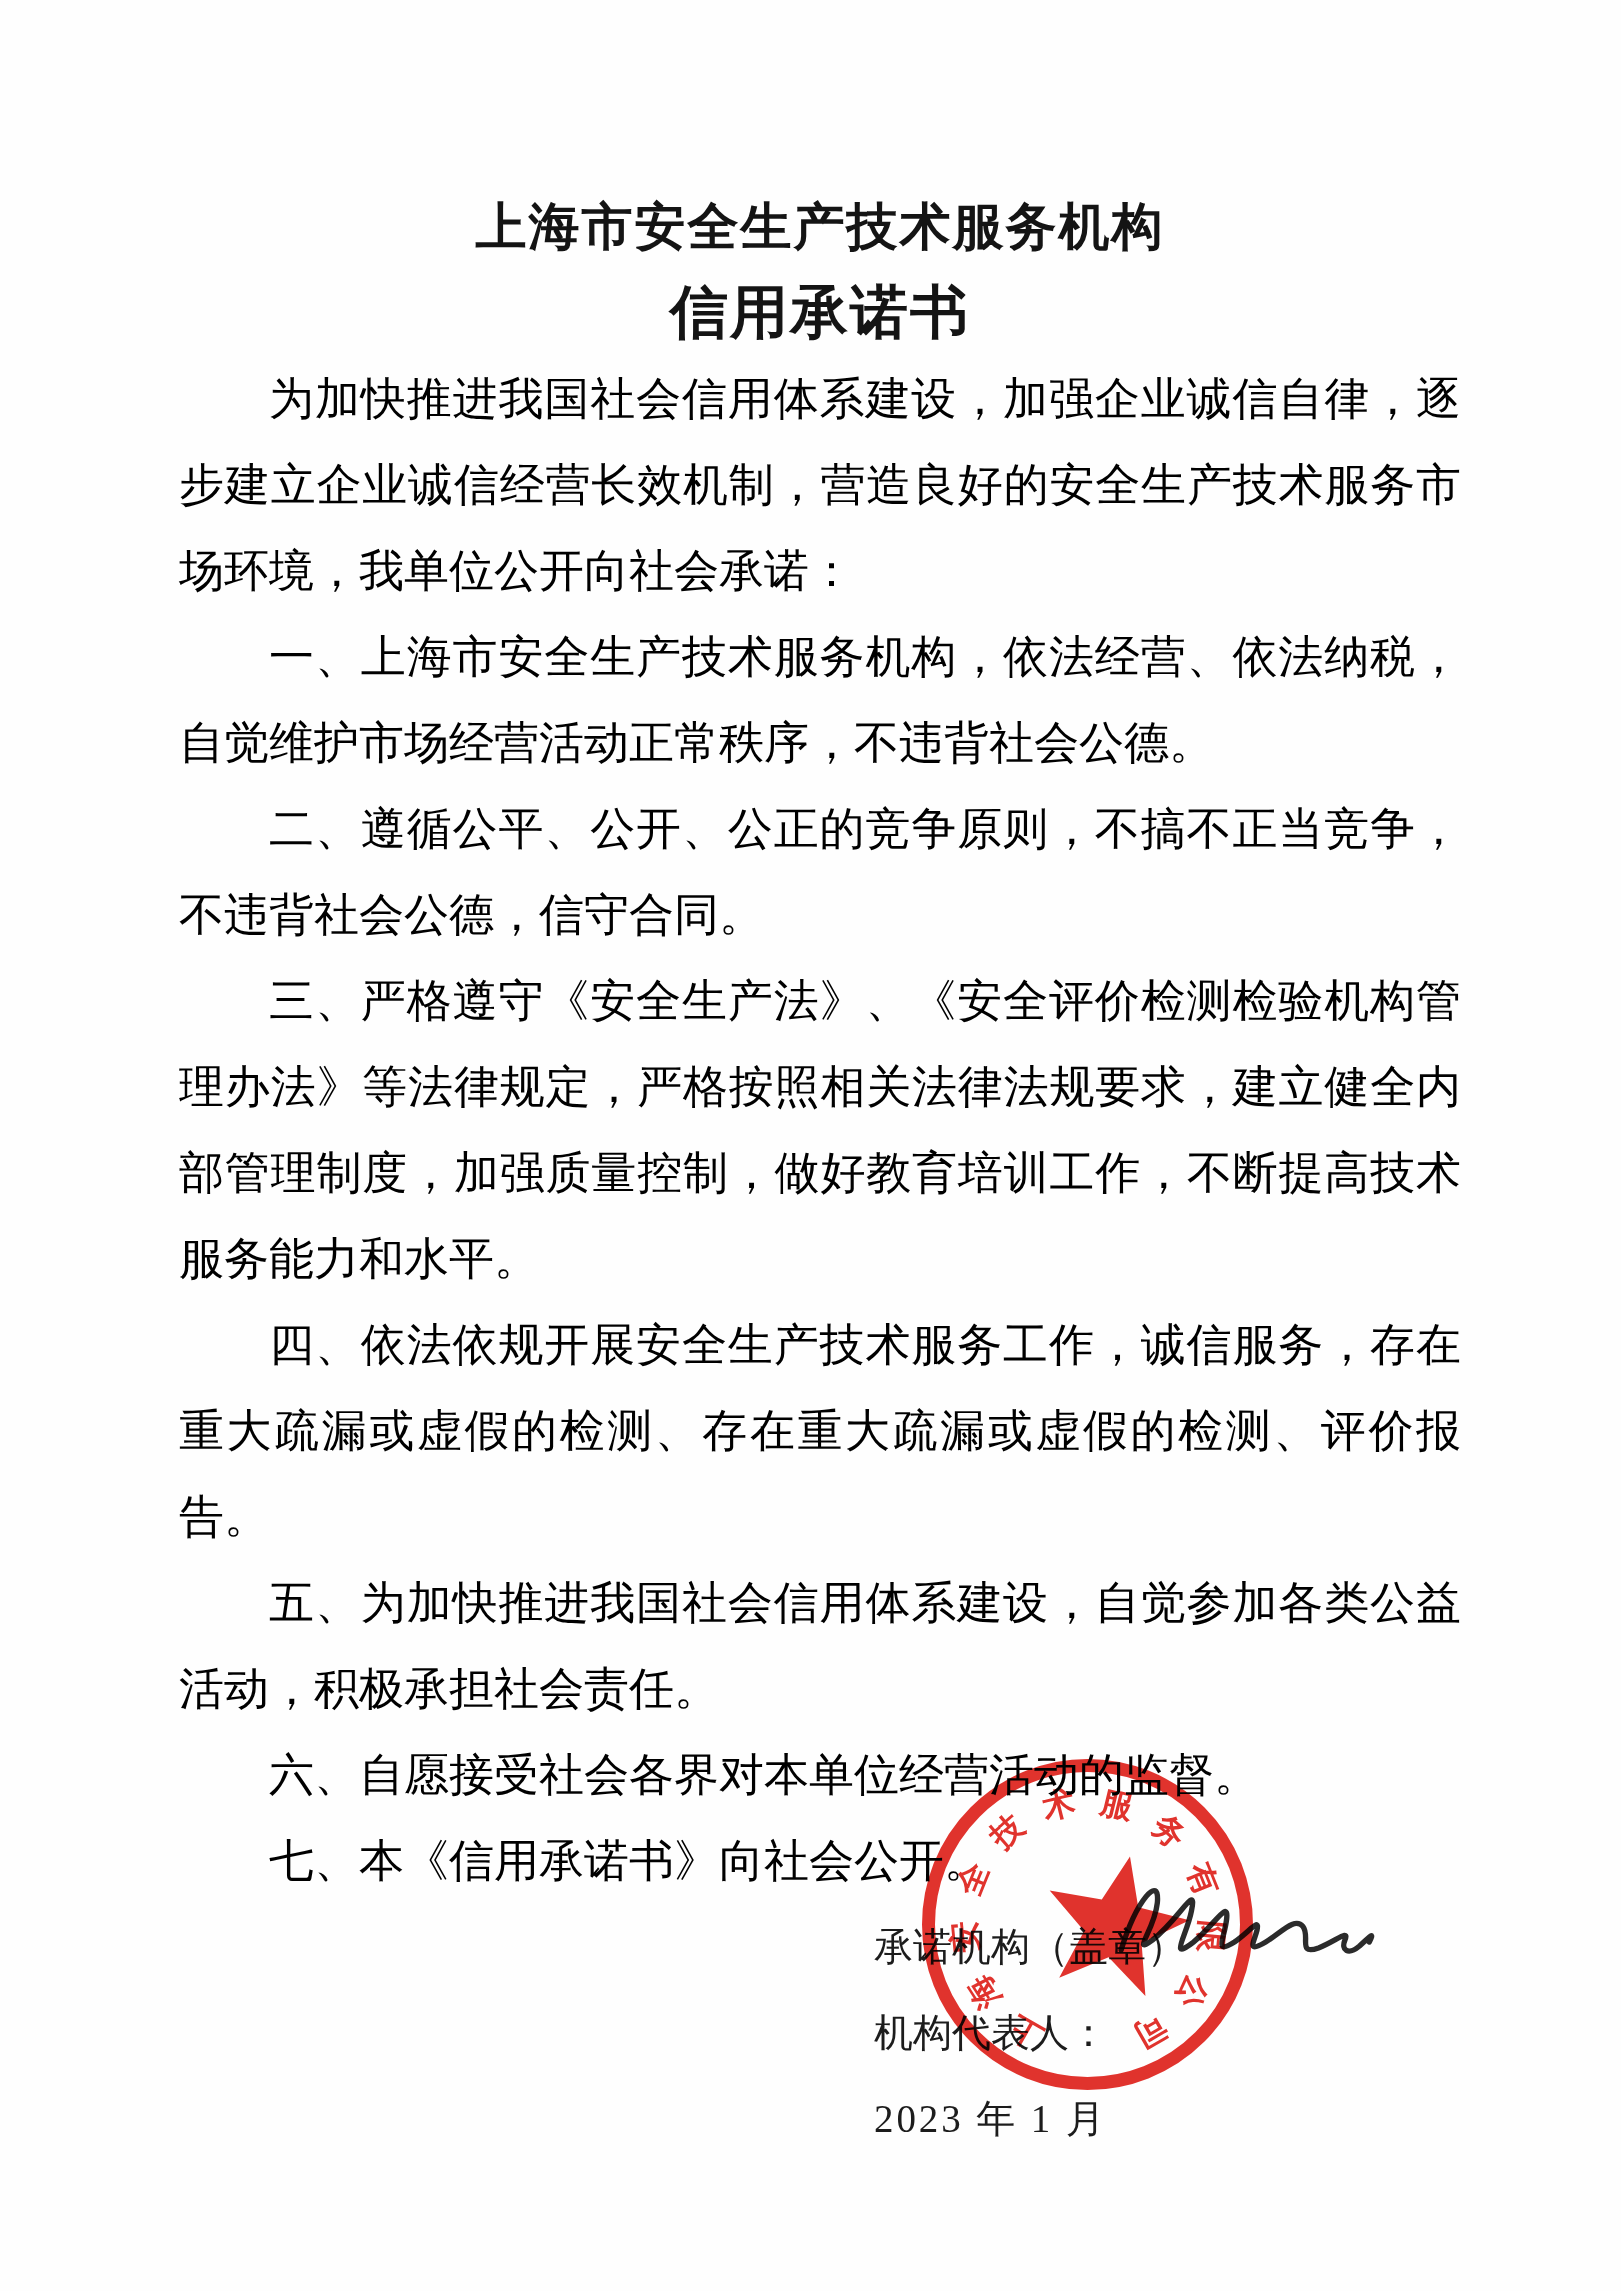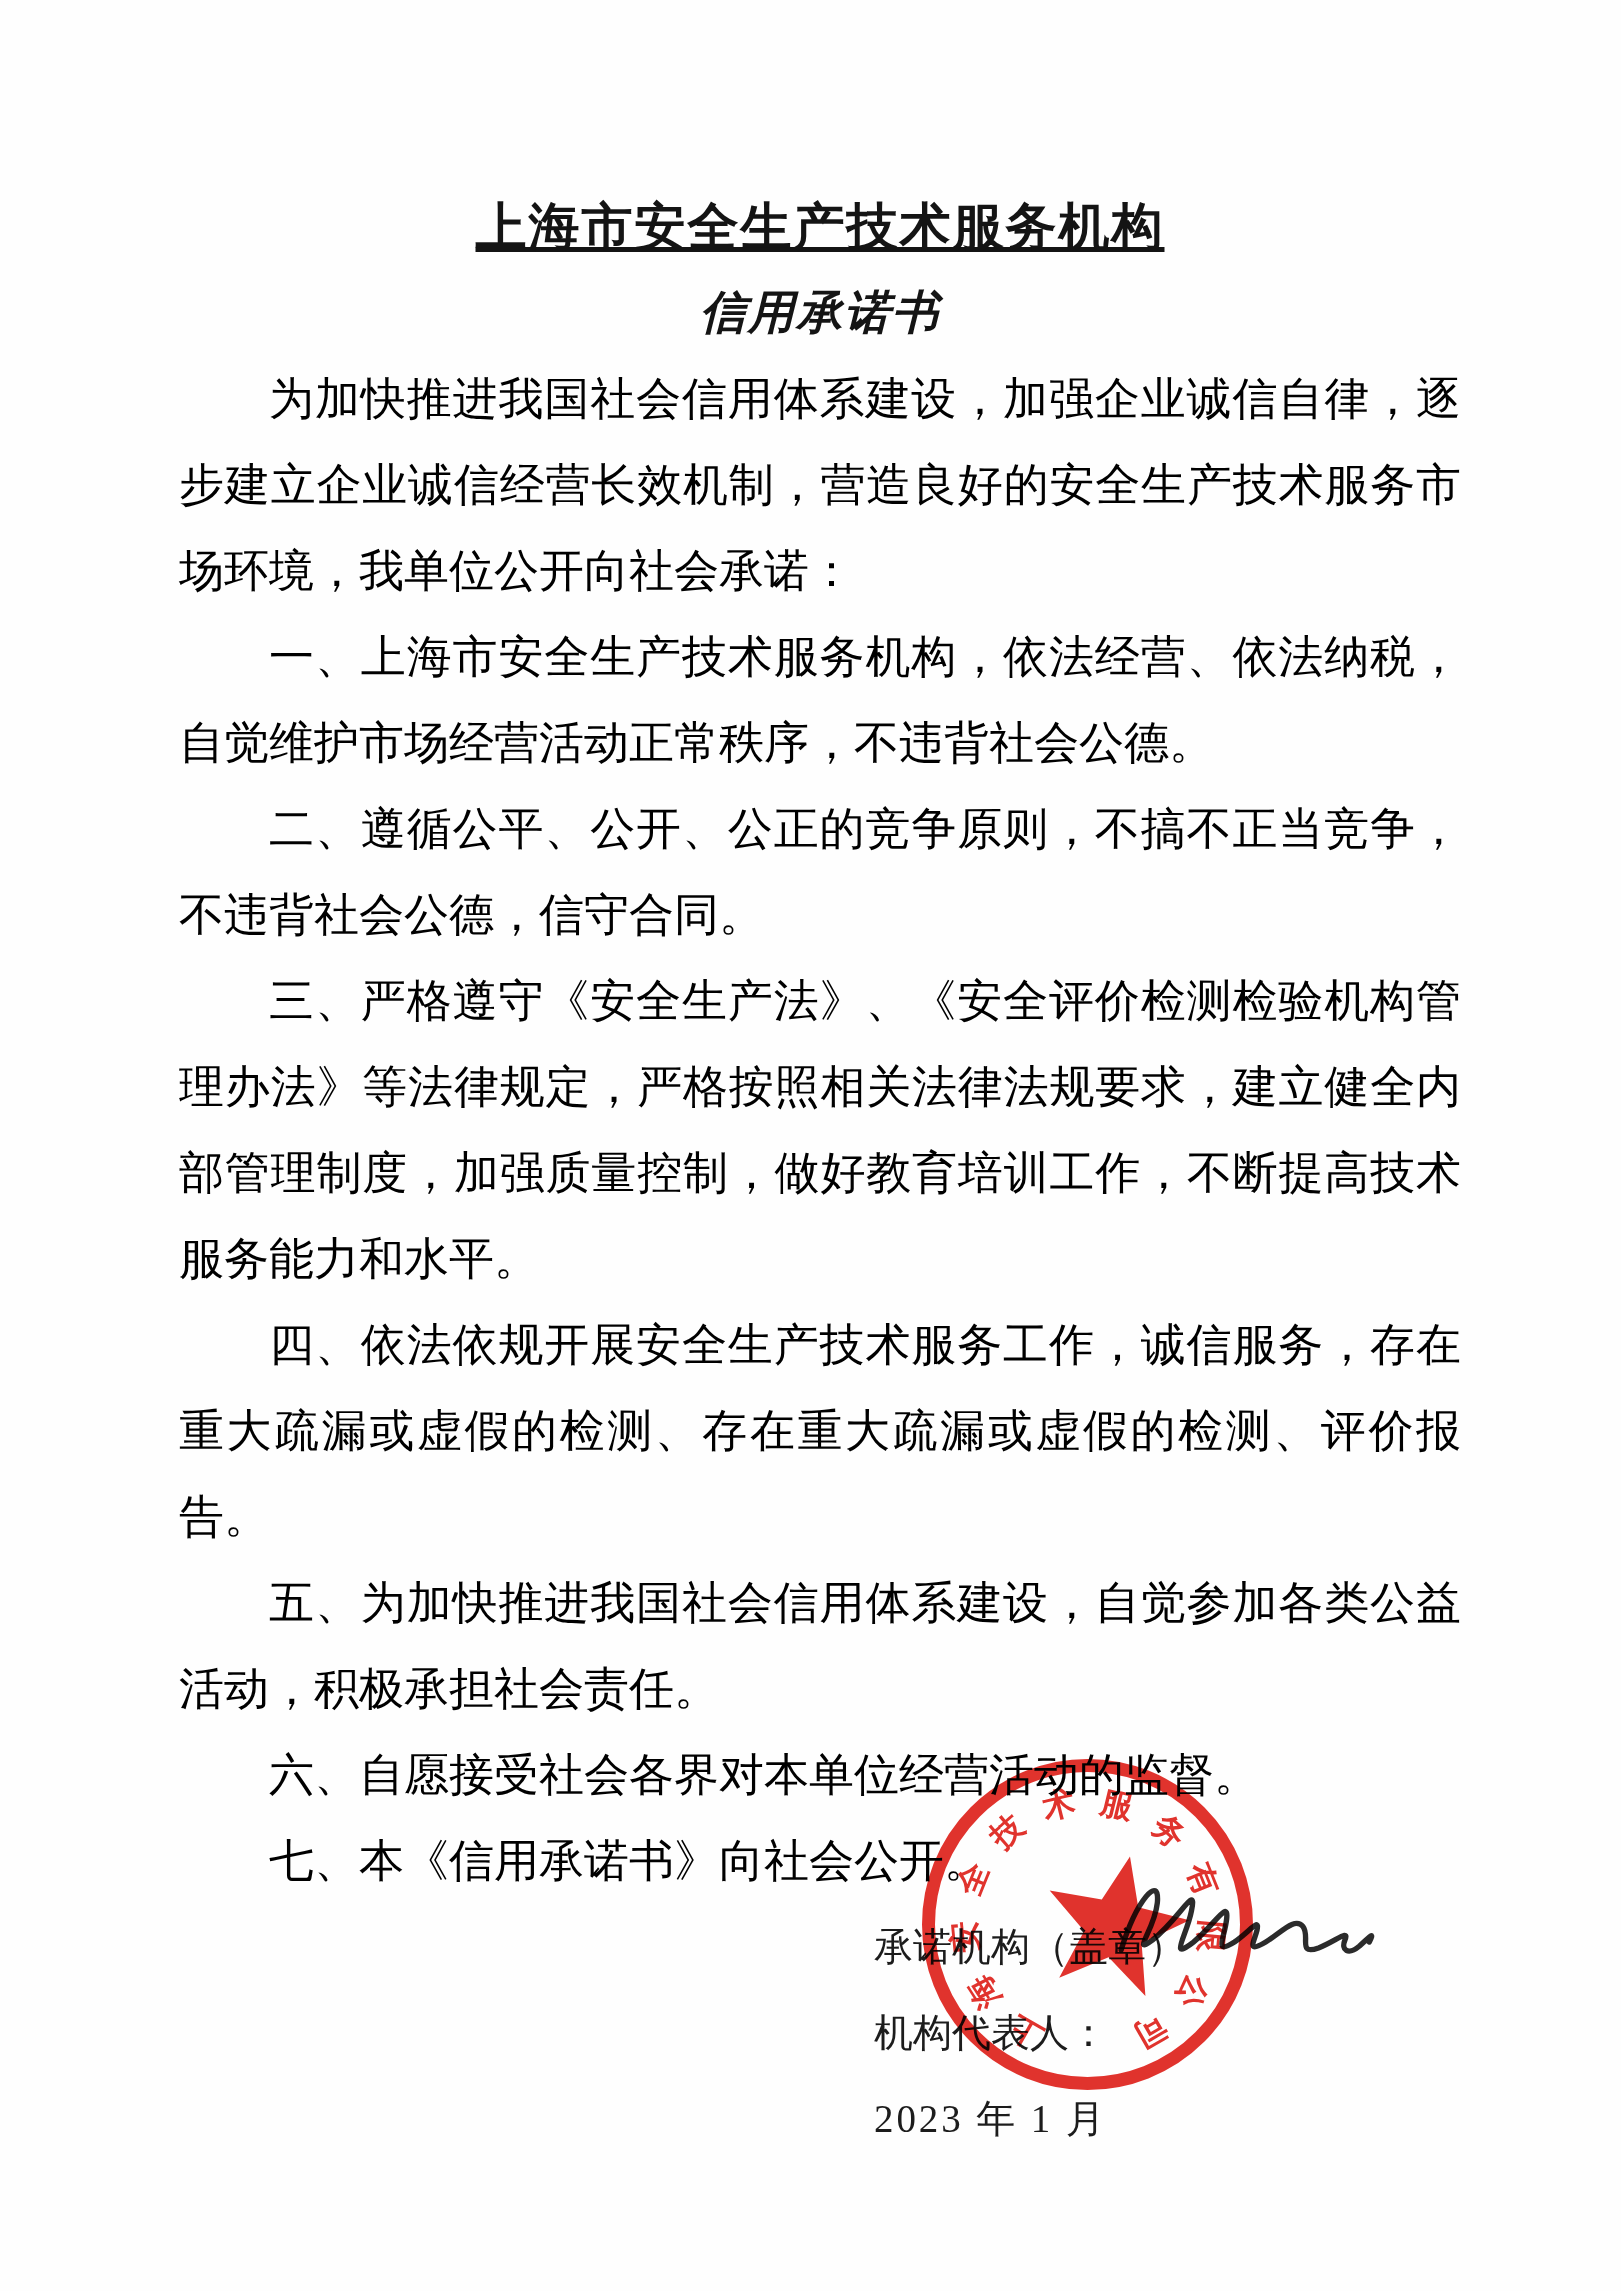--- a/index.html
+++ b/index.html
@@ -22,22 +22,22 @@
     text-align:justify;
     text-justify:inter-ideograph;
   }
   .title{
     margin:0;
     text-align:center;
     font-weight:bold;
     color:#141414;
     letter-spacing:2px;
   }
-  .title-1{font-size:51px;line-height:86px;text-decoration:underline;}
-  .title-2{font-size:46px;line-height:86px;font-style:italic;}
+  .title-1{font-size:51px;line-height:86px;}
+  .title-2{font-size:58px;line-height:86px;}
   .doc p{
     margin:0;
     text-indent:2em;
     color:#000000;
   }
   .sign-block{
     padding-left:695px;
     font-size:39px;
     line-height:86px;
   }

